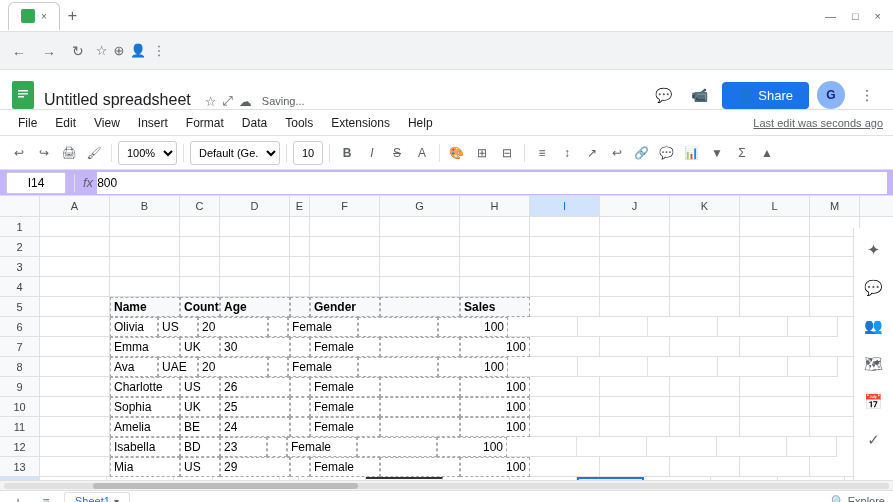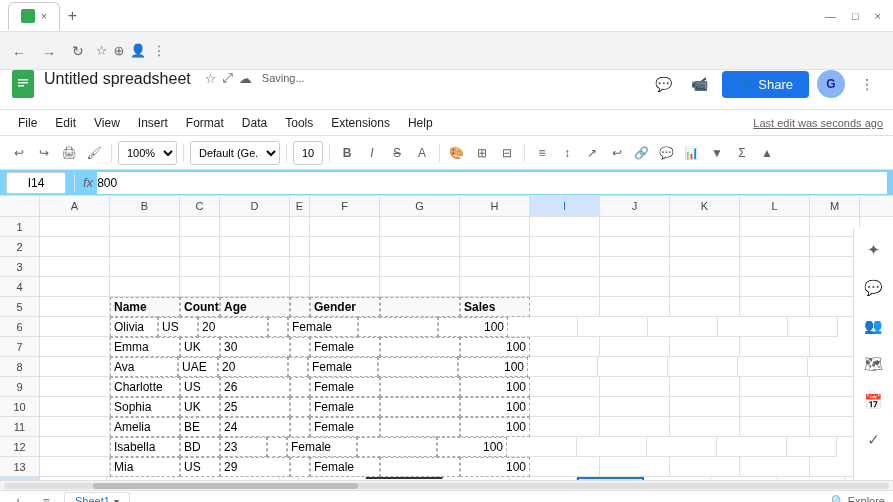--- a/index.html
+++ b/index.html
@@ -78,21 +78,21 @@
       font-size: 11px;
       color: #333;
     }
     .addr-icons { display: flex; gap: 6px; color: #666; font-size: 13px; }
 
     
     .app-header {
       height: 40px;
       background: #fff;
       display: flex;
-      align-items: flex-start;
+      align-items: flex-end;
       padding: 0 12px;
       gap: 10px;
       border-bottom: 1px solid #e0e0e0;
     }
     .sheets-logo {
       width: 22px;
       height: 28px;
       background: #34a853;
       border-radius: 2px;
       display: flex;
@@ -229,21 +229,21 @@
       border-radius: 3px;
       text-align: center;
       font-size: 11px;
     }
     .bold { font-weight: bold; }
     .italic { font-style: italic; }
 
     
     .formula-bar {
       height: 26px;
-      background: #7dd3fc;
+      background: #c4b5fd;
       display: flex;
       align-items: center;
       border-bottom: 1px solid #e0e0e0;
       gap: 4px;
       padding: 0 6px;
     }
     .cell-ref {
       width: 60px;
       height: 22px;
       border: 1px solid #ccc;
@@ -723,21 +723,21 @@
         <div class="grid-cell" style="width:70px"></div>
         <div class="grid-cell" style="width:70px"></div>
         <div class="grid-cell" style="width:70px"></div>
         <div class="grid-cell" style="width:70px"></div>
         <div class="grid-cell" style="width:50px"></div>
       </div>
 
       <div class="grid-row">
         <div class="row-header">8</div>
         <div class="grid-cell" style="width:70px"></div>
-        <div class="grid-cell data-cell" style="width:68px">Ava</div>
+        <div class="grid-cell data-cell" style="width:48px">Ava</div>
         <div class="grid-cell data-cell" style="width:40px">UAE</div>
         <div class="grid-cell data-cell" style="width:70px">20</div>
         <div class="grid-cell data-cell" style="width:20px"></div>
         <div class="grid-cell data-cell" style="width:70px">Female</div>
         <div class="grid-cell data-cell" style="width:80px"></div>
         <div class="grid-cell data-cell value-cell" style="width:70px">100</div>
         <div class="grid-cell" style="width:70px"></div>
         <div class="grid-cell" style="width:70px"></div>
         <div class="grid-cell" style="width:70px"></div>
         <div class="grid-cell" style="width:70px"></div>

